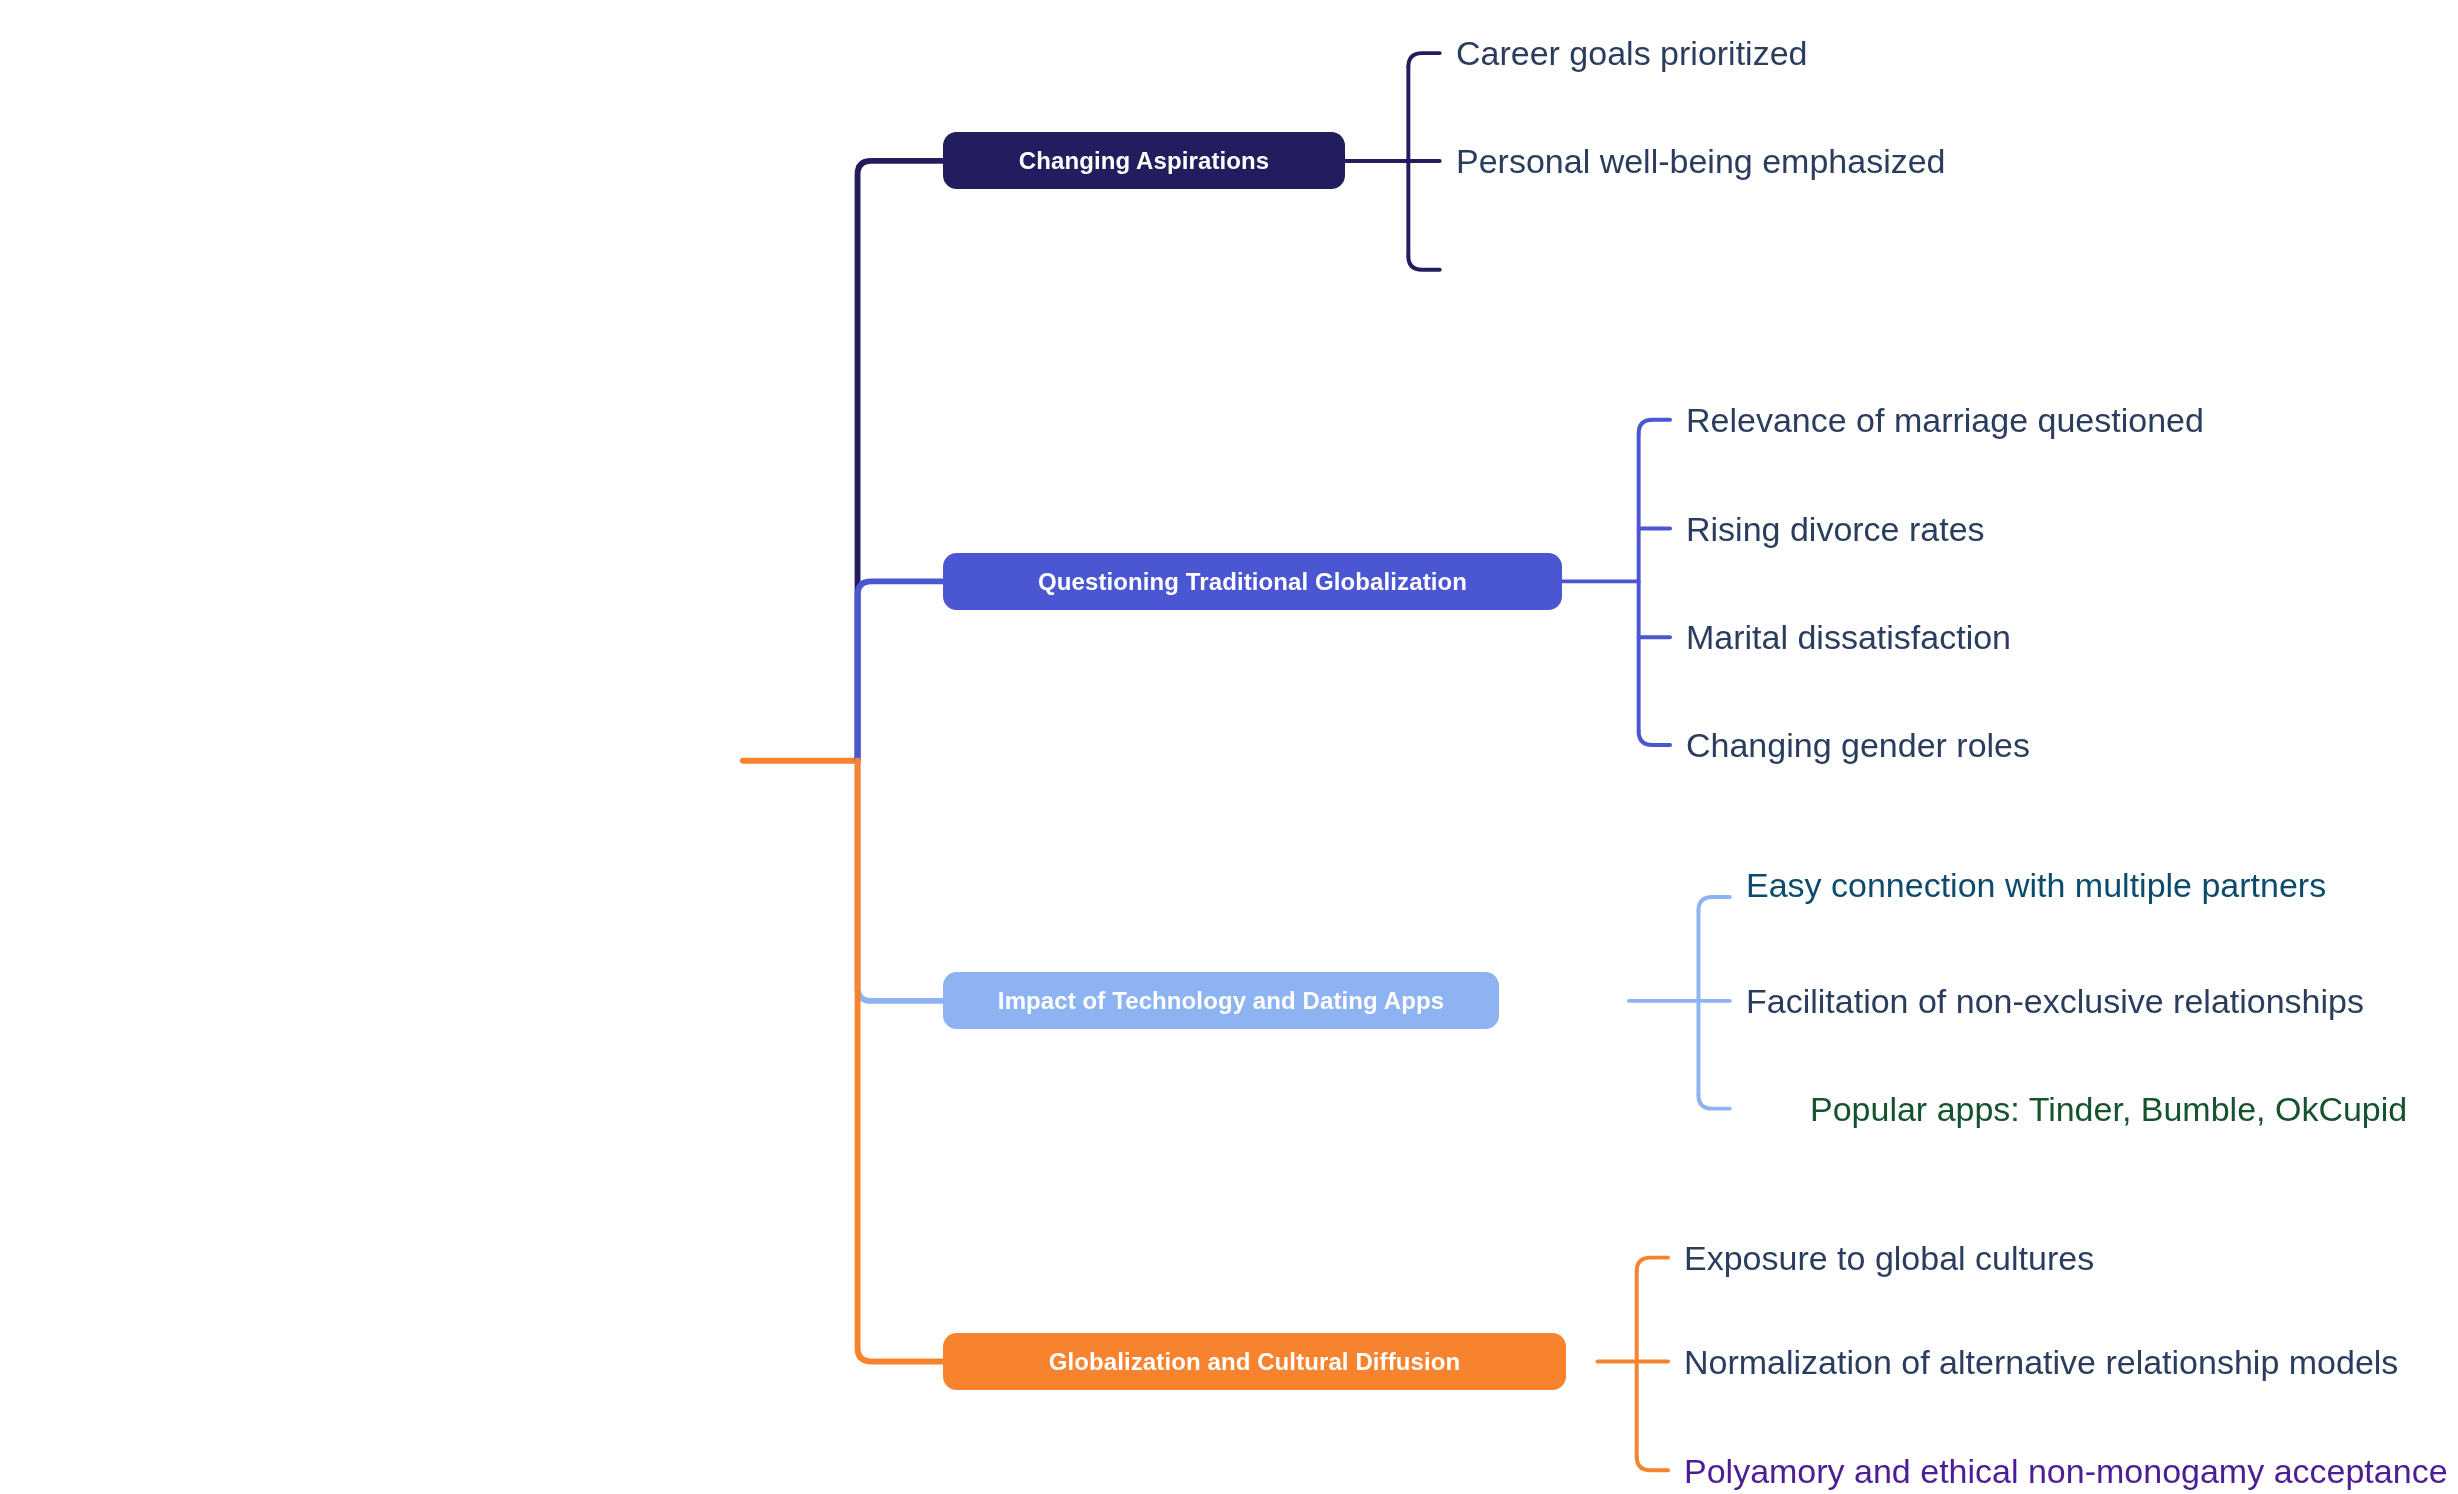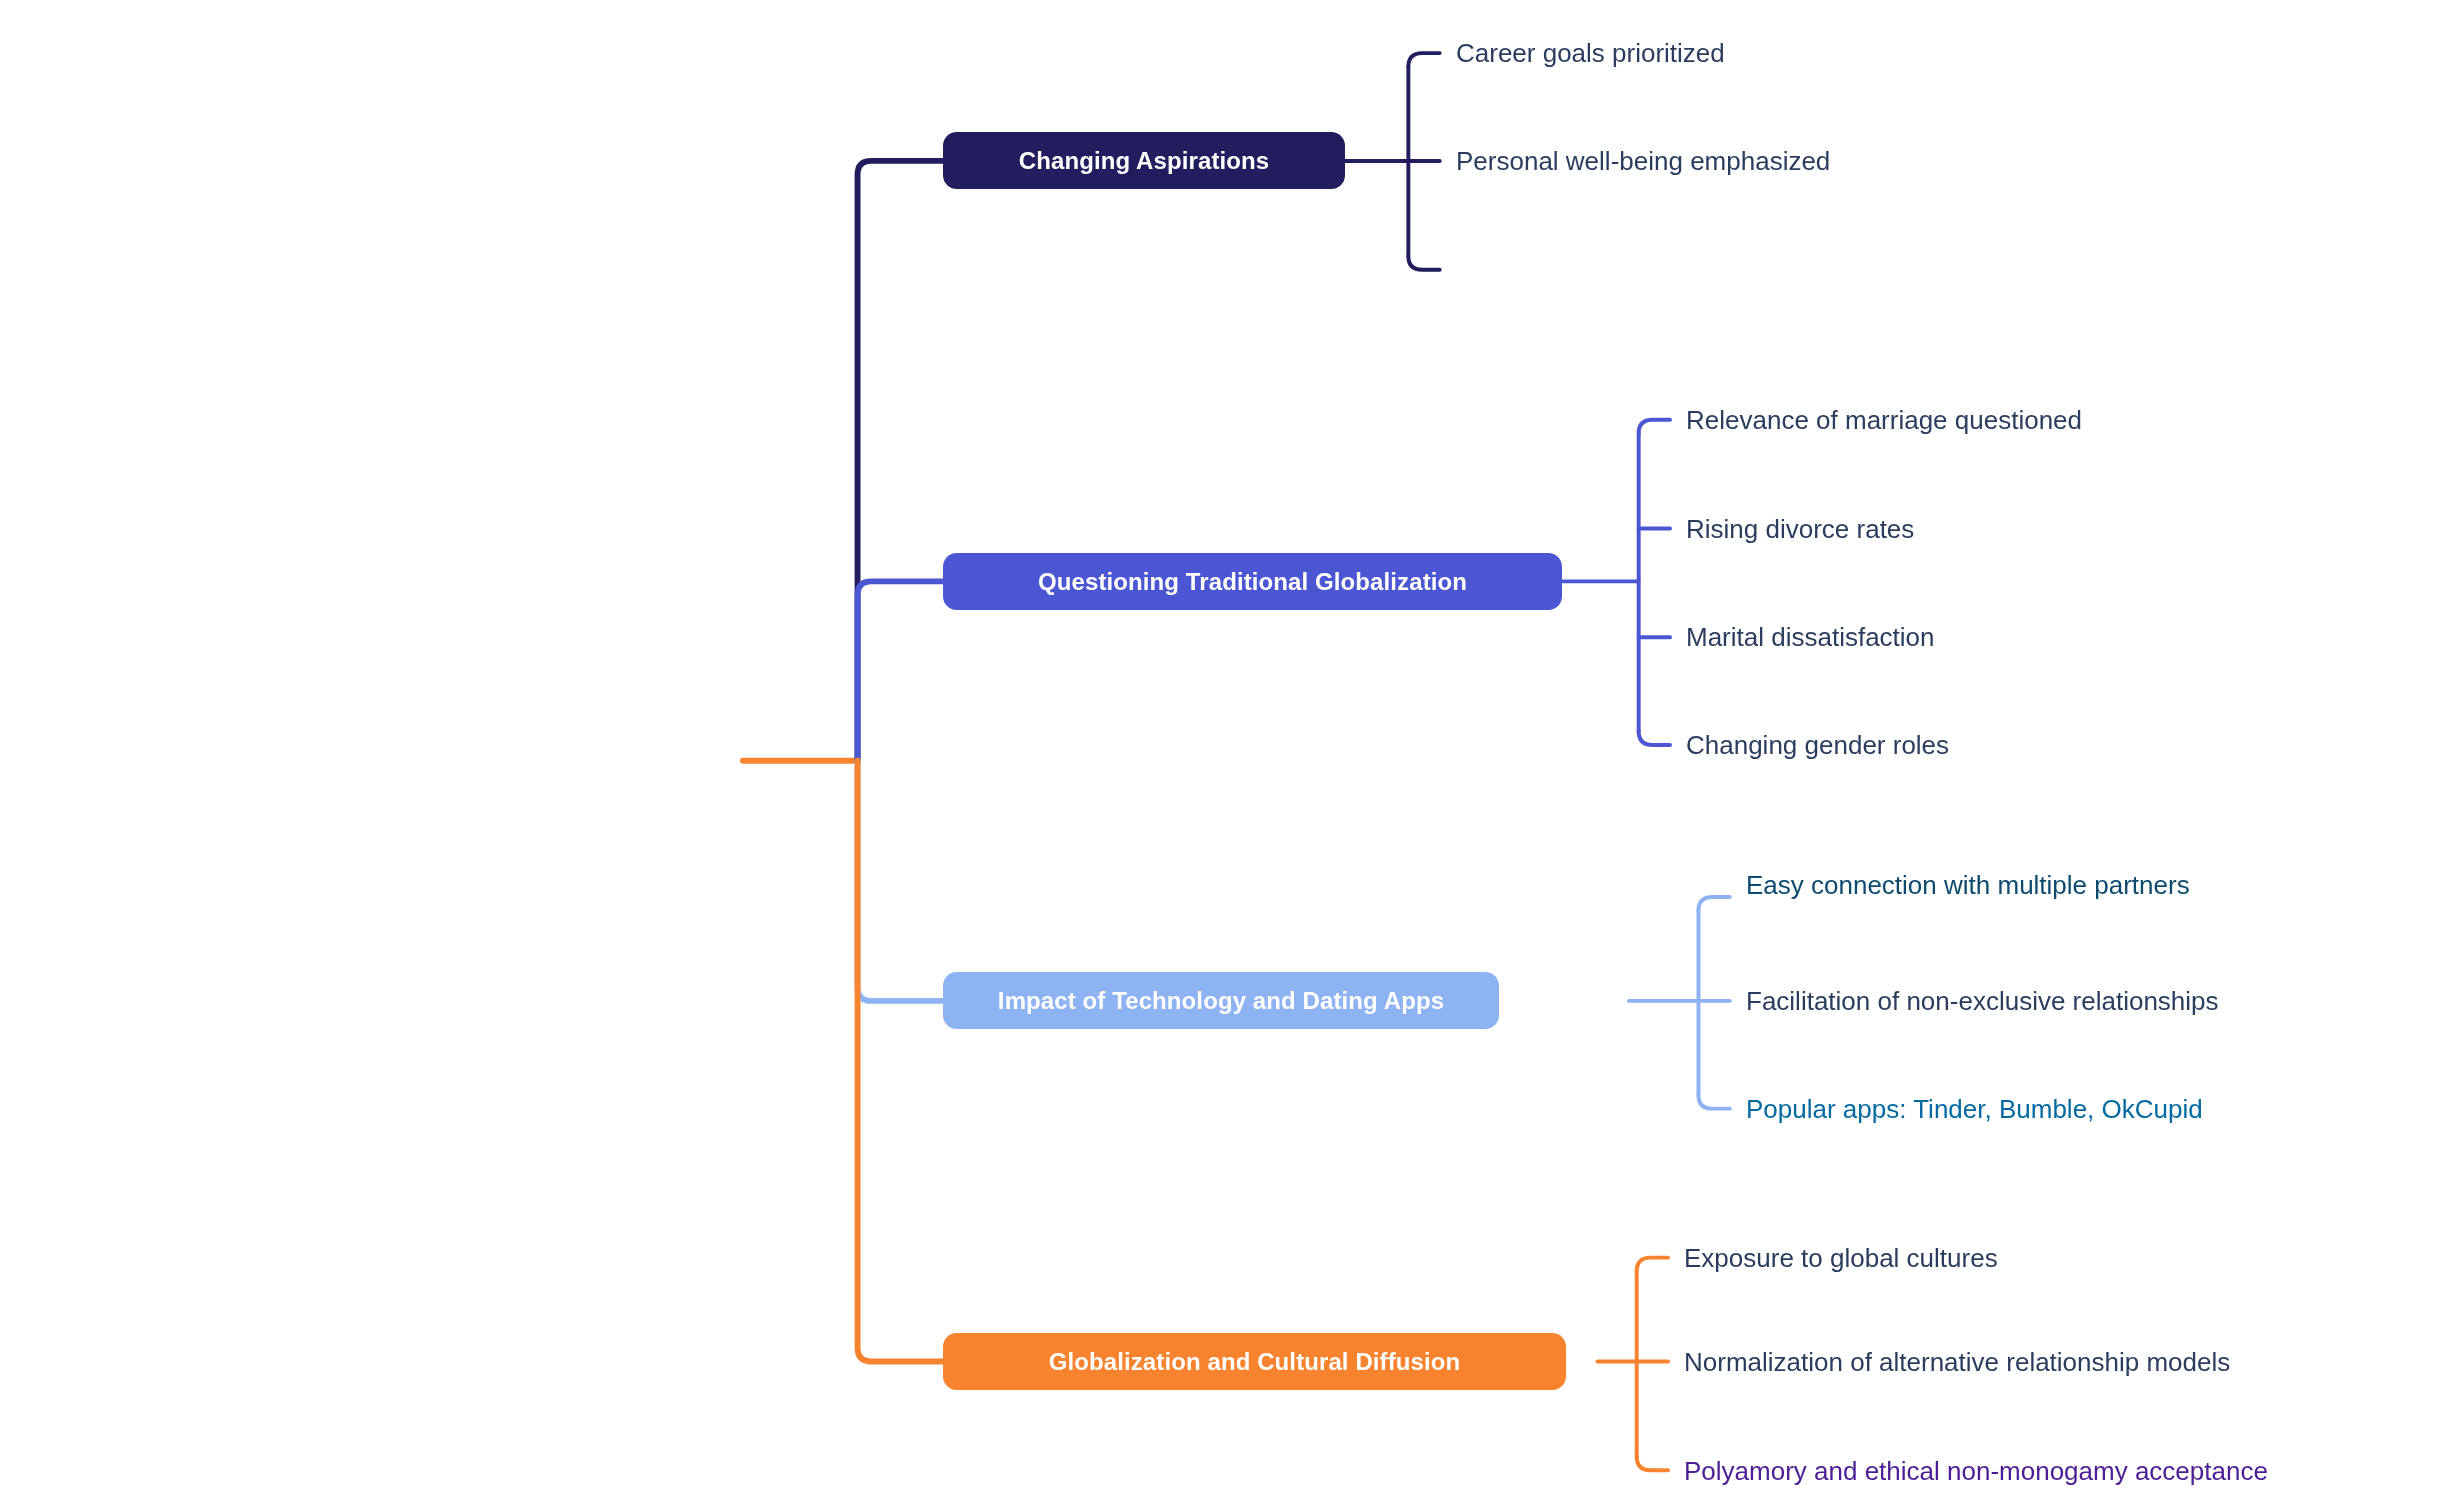--- a/index.html
+++ b/index.html
@@ -46,21 +46,21 @@
     font-size: 43px;
     padding: 0 31px;
   }
   .branch-node {
     font-size: 24px;
     padding: 0 25.5px;
   }
   .leaf-label {
     position: absolute;
     color: #2b3d5e;
-    font-size: 26px;
+    font-size: 34px;
     white-space: nowrap;
     line-height: 1;
     display: flex;
     align-items: center;
     height: 39px;
   }
 </style>
 </head>
 <body>
 
@@ -97,19 +97,19 @@
     <div class="leaf-label" style="left: 1456px; top: 33px; color: rgb(43, 61, 94);">Career goals prioritized</div>
     <div class="leaf-label" style="left: 1456px; top: 141px; color: rgb(43, 61, 94);">Personal well-being emphasized</div>
     <div class="node-box branch-node" style="left: 943px; top: 553px; width: 619px; height: 57px; background: rgb(74, 86, 210); color: rgb(255, 255, 255);">Questioning Traditional Globalization</div>
     <div class="leaf-label" style="left: 1686px; top: 400px; color: rgb(43, 61, 94);">Relevance of marriage questioned</div>
     <div class="leaf-label" style="left: 1686px; top: 509px; color: rgb(43, 61, 94);">Rising divorce rates</div>
     <div class="leaf-label" style="left: 1686px; top: 617px; color: rgb(43, 61, 94);">Marital dissatisfaction</div>
     <div class="leaf-label" style="left: 1686px; top: 725px; color: rgb(43, 61, 94);">Changing gender roles</div>
     <div class="node-box branch-node" style="left: 943px; top: 972px; width: 556px; height: 57px; background: rgb(141, 179, 242); color: rgb(255, 255, 255);">Impact of Technology and Dating Apps</div>
     <div class="leaf-label" style="left: 1746px; top: 848px; color: #0c4a6e; margin-top: 17px;">Easy connection with multiple partners</div>
     <div class="leaf-label" style="left: 1746px; top: 981px; color: rgb(43, 61, 94);">Facilitation of non-exclusive relationships</div>
-    <div class="leaf-label" style="left: 1746px; top: 1089px; color: #0369a1;">Popular apps: Tinder, Bumble, OkCupid</div>
+    <div class="leaf-label" style="left: 1810px; top: 1089px; color: #14532d;">Popular apps: Tinder, Bumble, OkCupid</div>
     <div class="node-box branch-node" style="left: 943px; top: 1333px; width: 623px; height: 57px; background: rgb(248, 131, 46); color: rgb(255, 255, 255);">Globalization and Cultural Diffusion</div>
     <div class="leaf-label" style="left: 1684px; top: 1238px; color: rgb(43, 61, 94);">Exposure to global cultures</div>
     <div class="leaf-label" style="left: 1684px; top: 1342px; color: rgb(43, 61, 94);">Normalization of alternative relationship models</div>
     <div class="leaf-label" style="left: 1684px; top: 1451px; color: #4c1d95;">Polyamory and ethical non-monogamy acceptance</div>
   </div>
 
 
 </body></html>

